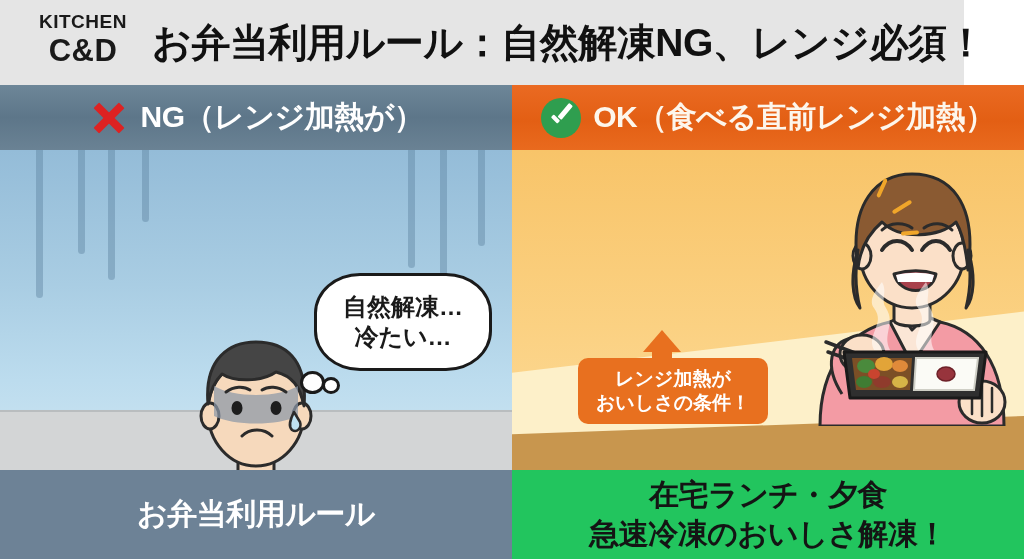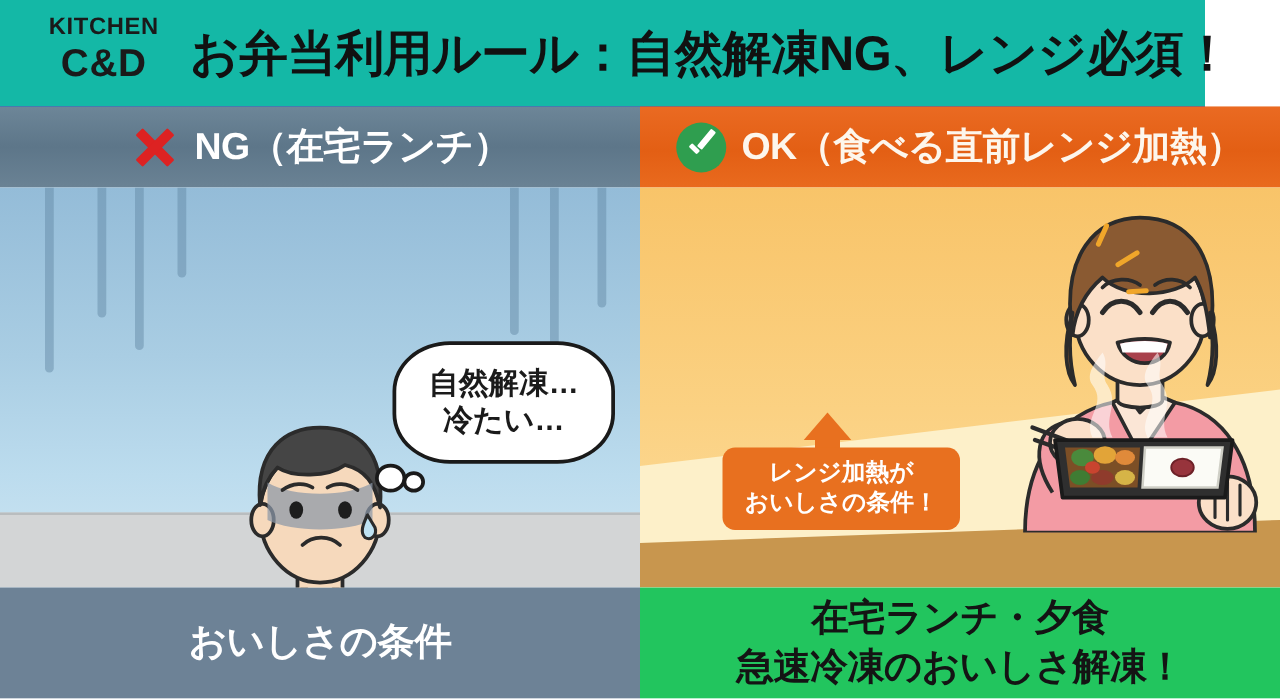--- a/index.html
+++ b/index.html
@@ -16,21 +16,21 @@
     height: 559px;
     overflow: hidden;
     background: #ffffff;
   }
 
   
   .topbar {
     position: absolute;
     left: 0; top: 0;
     width: 964px; height: 85px;
-    background: #14b8a6;
+    background: #e5e5e5;
     border-bottom: 5px solid #1d4ed8;
   }
   .logo {
     position: absolute;
     left: 24px; top: 12px;
     width: 118px;
     text-align: center;
     color: #1a1a1a;
     line-height: 1;
   }
@@ -276,21 +276,21 @@
     <div class="main-title">お弁当利用ルール：自然解凍NG、レンジ必須！</div>
   </div>
 
   <div class="panel left">
 
     <div class="band left">
       <div class="x-icon">
           <i></i>
           <i></i>
         </div>
-      <div class="band-label">NG（在宅ランチ）</div>
+      <div class="band-label">NG（レンジ加熱が）</div>
     </div>
 
     <div class="scene left">
 
       <div class="drip" style="left:36px;height:148px;"></div>
       <div class="drip" style="left:78px;height:104px;"></div>
       <div class="drip" style="left:108px;height:130px;"></div>
       <div class="drip" style="left:142px;height:72px;"></div>
       <div class="drip" style="left:408px;height:118px;"></div>
       <div class="drip" style="left:440px;height:166px;"></div>
@@ -347,21 +347,21 @@
     </div>
 
     <div class="bubble">
       <div class="bubble-line">自然解凍…</div>
       <div class="bubble-line">冷たい…</div>
     </div>
     <div class="lobe a"></div>
     <div class="lobe b"></div>
 
     <div class="caption left">
-      <div class="caption-line">おいしさの条件</div>
+      <div class="caption-line">お弁当利用ルール</div>
     </div>
   </div>
 
   <div class="panel right">
 
     <div class="band right">
       <div class="check-icon"></div>
       <div class="band-label">OK（食べる直前レンジ加熱）</div>
     </div>
 

